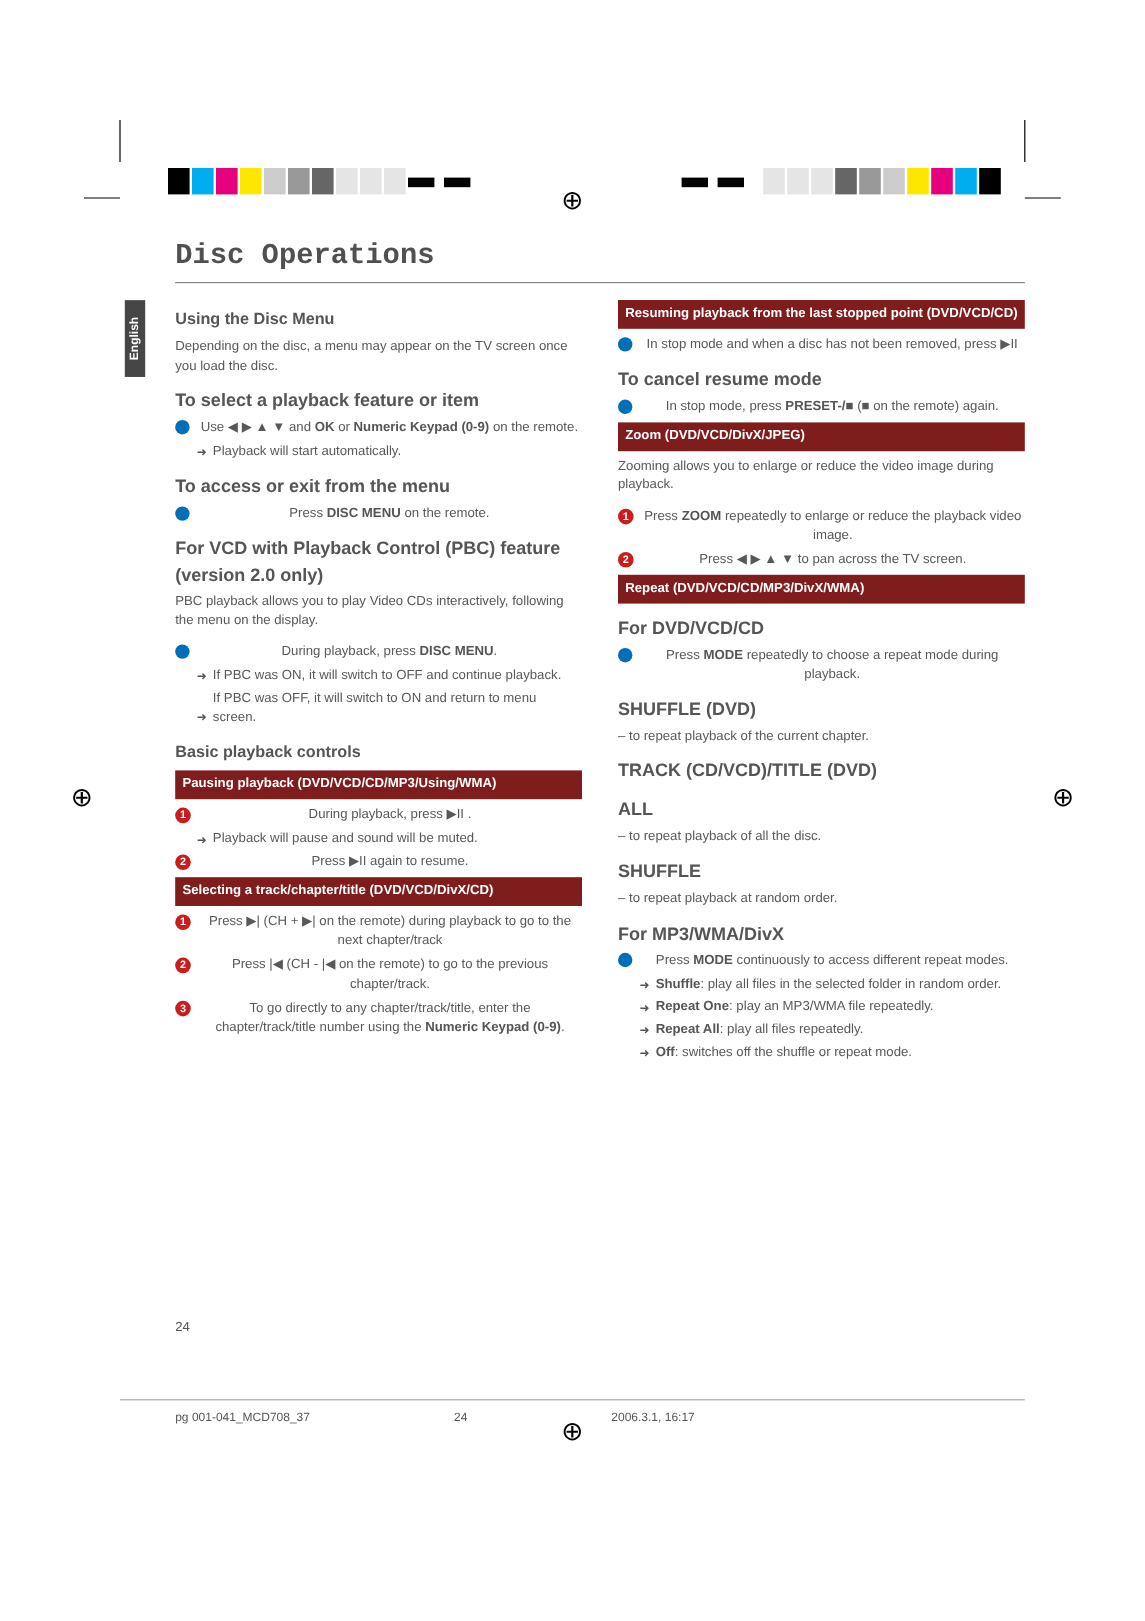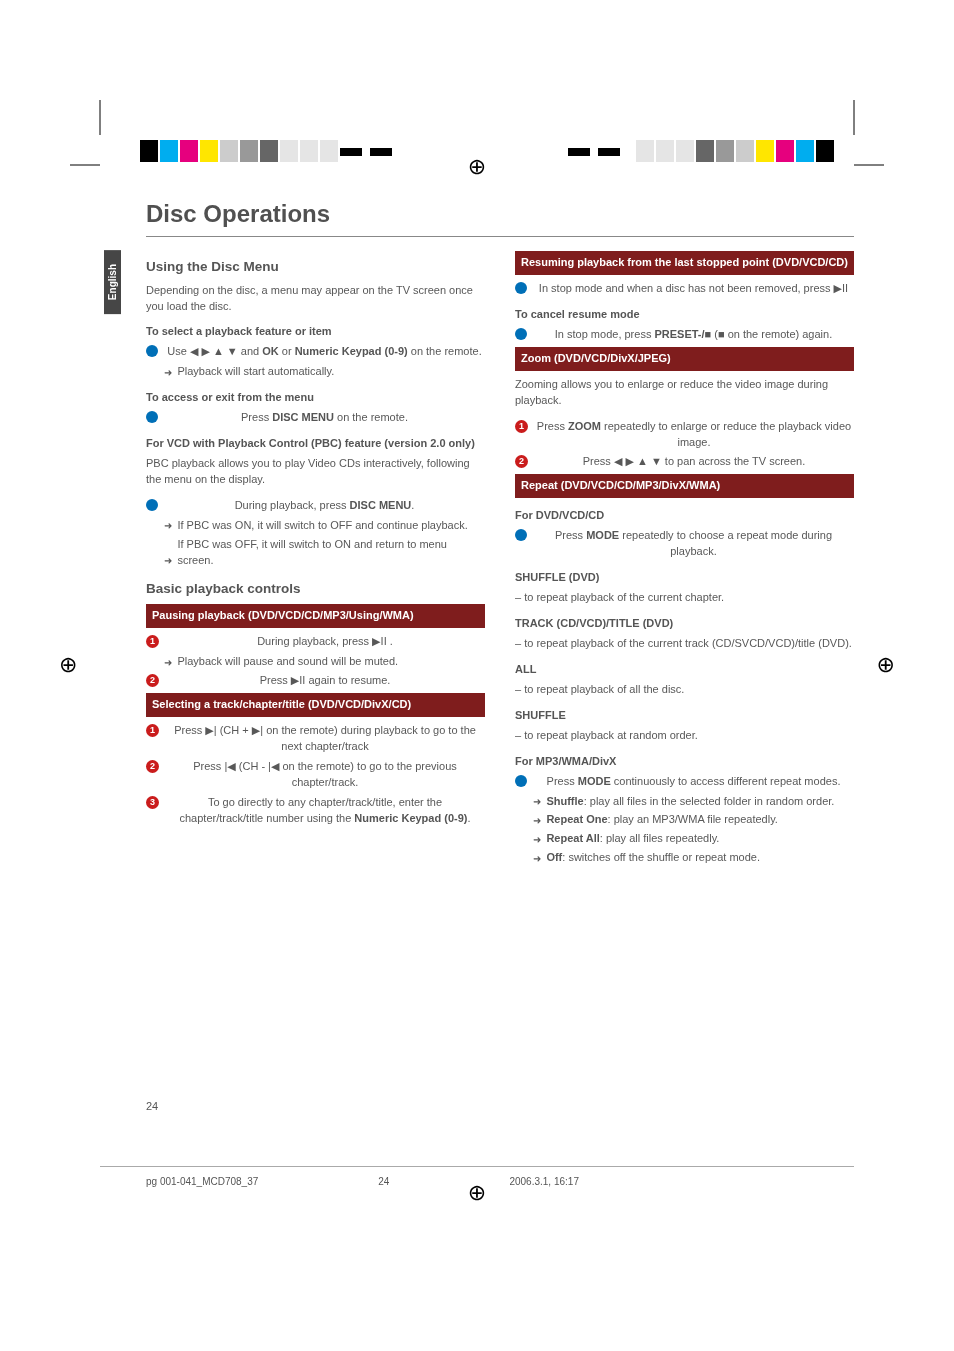--- a/index.html
+++ b/index.html
@@ -24,37 +24,38 @@
   .reg-center-bot::before { content:"⊕"; font-size:22px; color:#000; }
 
   .page {
     position:absolute;
     left:146px; right:100px;
     top:200px;
   }
   .title {
     font-size:24px; font-weight:bold; color:#505050;
     margin-bottom:8px;
+    font-family:Liberation Mono, monospace;
   }
   .title-rule { border:none; border-top:1px solid #888; margin-bottom:10px; }
 
   .columns { display:flex; gap:30px; }
   .col { flex:1; font-size:11px; line-height:1.45; }
   .lang-tab {
     position:absolute;
     left:-42px; top:50px;
     background:#464646; color:#fff;
     font-size:10px; font-weight:bold;
     padding:14px 3px;
     writing-mode:vertical-rl;
     transform:rotate(180deg);
   }
   .h2 { font-size:13.5px; font-weight:bold; color:#555; margin:10px 0 6px; }
   .intro { margin-bottom:10px; }
-  .h3 { font-size:11px; font-weight:bold; color:#555; margin:10px 0 4px; }
+  .h3 { font-size:15px; font-weight:bold; color:#555; margin:10px 0 4px; }
   .bar {
     background:#7f1d1d; color:#fff;
     font-size:11px; font-weight:bold;
     padding:4px 6px;
     margin:4px 0 6px;
   }
   .bullet-row { display:flex; align-items:flex-start; margin:2px 0 4px; }
   .b-blue {
     width:12px; height:12px; border-radius:50%;
     background:#006fb7; flex:none; margin-right:6px; margin-top:1px;
@@ -238,21 +239,20 @@
         <span class="b-blue"></span>
         <span class="b-text">
           <span>Press </span><b>MODE</b><span> repeatedly to choose a repeat mode during playback.</span>
         </span>
       </div>
 
       <div class="h3">SHUFFLE (DVD)</div>
       <div><span class="dash-line">to repeat playback of the current chapter.</span></div>
 
       <div class="h3">TRACK (CD/VCD)/TITLE (DVD)</div>
-      <div><span class="dash-line">to repeat playback of the current track (CD/SVCD/VCD)/title (DVD).</span></div>
 
       <div class="h3">ALL</div>
       <div><span class="dash-line">to repeat playback of all the disc.</span></div>
 
       <div class="h3">SHUFFLE</div>
       <div><span class="dash-line">to repeat playback at random order.</span></div>
 
       <div class="h3">For MP3/WMA/DivX</div>
       <div class="bullet-row">
         <span class="b-blue"></span>

